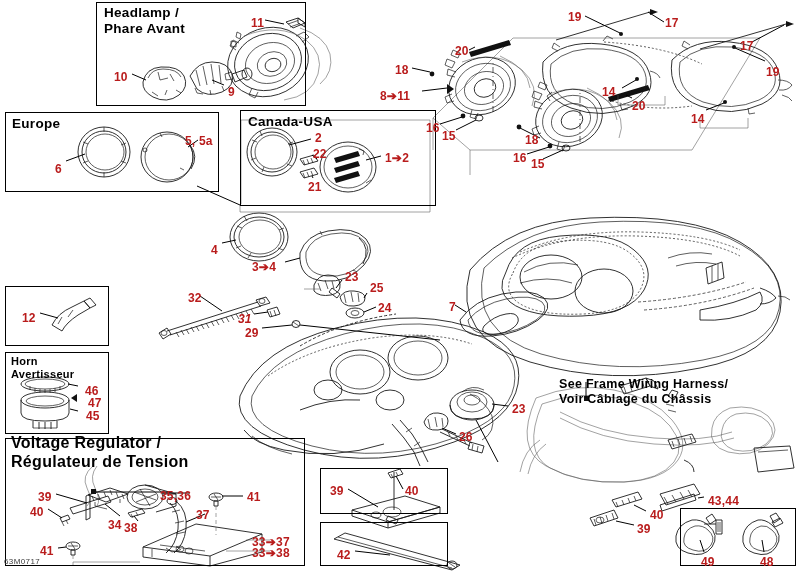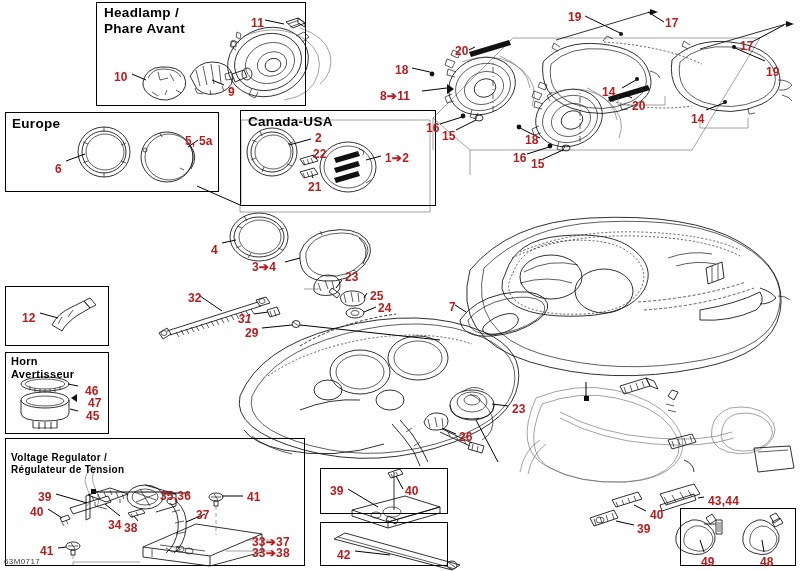--- a/index.html
+++ b/index.html
@@ -598,24 +598,26 @@
   <div class="title" style="left:104px; top:5px;">Headlamp /
 Phare Avant</div>
 
   <div class="title" style="left:12px; top:116px;">Europe</div>
 
   <div class="title" style="left:248px; top:114px;">Canada-USA</div>
 
   <div class="title" style="left:11px; top:355px; font-size:11px;">Horn
 Avertisseur</div>
 
-  <div class="title" style="left:11px; top:452px; font-size:10px;">Voltage Regulator /
+  <div class="title" style="left:11px; top:434px; font-size:16px;">Voltage Regulator /
 Régulateur de Tension</div>
 
 
+  <div class="title" style="left:559px; top:377px; font-size:12.5px;">See Frame Wiring Harness/
+Voir Câblage du Châssis</div>
 
   <div id="callouts">
       <div class="lbl" style="left: 251px; top: 17px;">11</div>
       <div class="lbl" style="left: 114px; top: 71px;">10</div>
       <div class="lbl" style="left: 228px; top: 86px;">9</div>
       <div class="lbl" style="left: 55px; top: 163px;">6</div>
       <div class="lbl" style="left: 185px; top: 135px;">5, 5a</div>
       <div class="lbl" style="left: 315px; top: 132px;">2</div>
       <div class="lbl" style="left: 313px; top: 148px;">22</div>
       <div class="lbl" style="left: 308px; top: 181px;">21</div>
@@ -631,21 +633,21 @@
       <div class="lbl" style="left: 442px; top: 130px;">15</div>
       <div class="lbl" style="left: 602px; top: 86px;">14</div>
       <div class="lbl" style="left: 632px; top: 100px;">20</div>
       <div class="lbl" style="left: 691px; top: 113px;">14</div>
       <div class="lbl" style="left: 525px; top: 134px;">18</div>
       <div class="lbl" style="left: 513px; top: 152px;">16</div>
       <div class="lbl" style="left: 531px; top: 158px;">15</div>
       <div class="lbl" style="left: 211px; top: 244px;">4</div>
       <div class="lbl" style="left: 252px; top: 261px;">3➔4</div>
       <div class="lbl" style="left: 345px; top: 271px;">23</div>
-      <div class="lbl" style="left: 370px; top: 290px;">25</div>
+      <div class="lbl" style="left: 370px; top: 282px;">25</div>
       <div class="lbl" style="left: 378px; top: 302px;">24</div>
       <div class="lbl" style="left: 188px; top: 292px;">32</div>
       <div class="lbl" style="left: 238px; top: 313px; font-style: italic;">31</div>
       <div class="lbl" style="left: 245px; top: 327px;">29</div>
       <div class="lbl" style="left: 22px; top: 312px;">12</div>
       <div class="lbl" style="left: 85px; top: 385px;">46</div>
       <div class="lbl" style="left: 88px; top: 397px;">47</div>
       <div class="lbl" style="left: 86px; top: 410px;">45</div>
       <div class="lbl" style="left: 449px; top: 301px;">7</div>
       <div class="lbl" style="left: 512px; top: 403px;">23</div>

